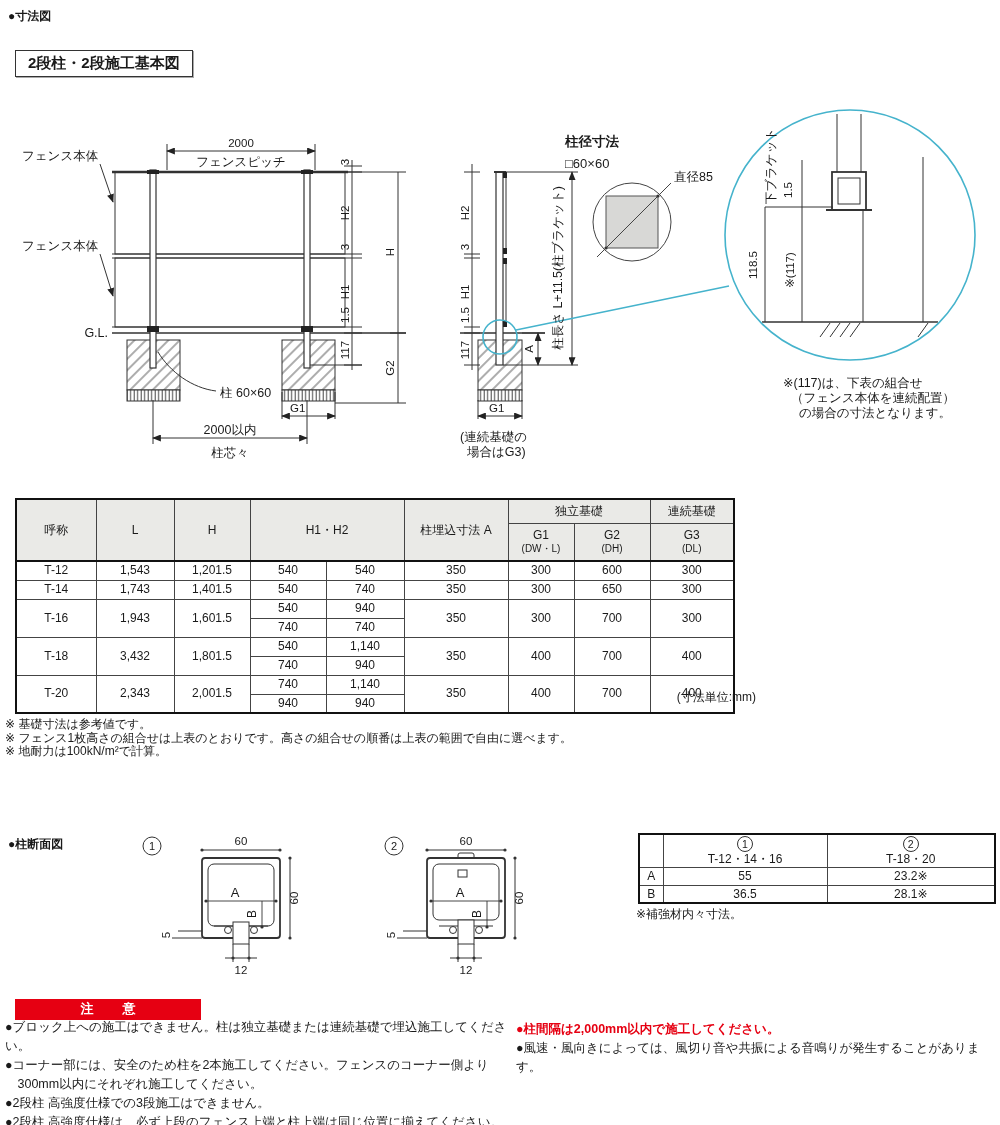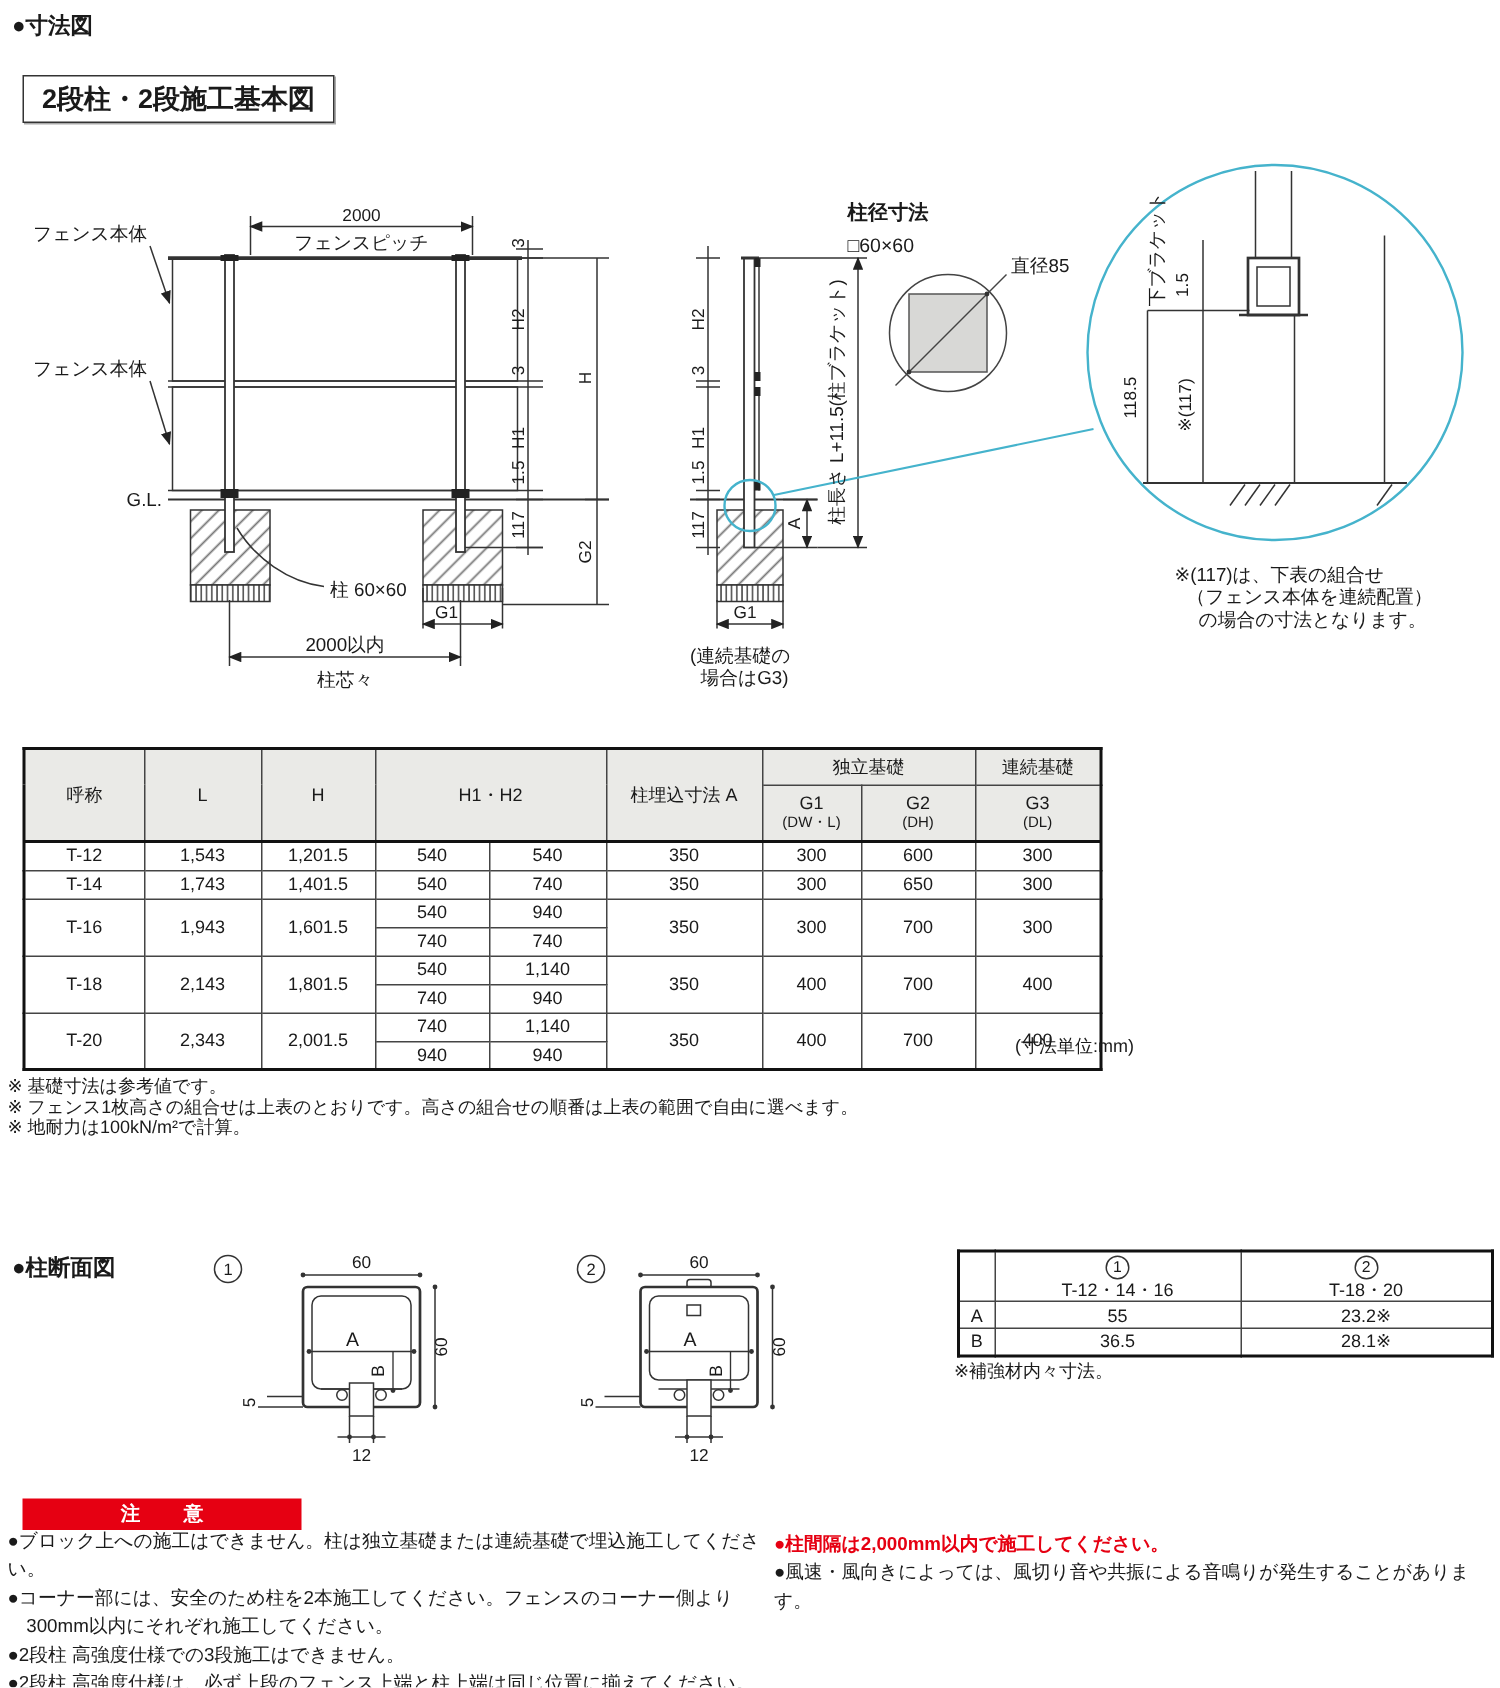--- a/index.html
+++ b/index.html
@@ -1,20 +1,20 @@
 <!DOCTYPE html>
 <html><head>
 <meta charset="utf-8">
 <style>
   html,body{margin:0;padding:0;background:#fff;}
   body{font-family:"Liberation Sans","DejaVu Sans",sans-serif;color:#1a1a1a;}
   #page{position:relative;width:1000px;height:1125px;background:#fff;overflow:hidden;}
   .abs{position:absolute;}
-  .title{font-size:15px;font-weight:bold;}
-  .boxlabel{border:1.5px solid #333;box-shadow:1px 1px 0 #aaa;padding:3px 12px;font-size:18px;font-weight:bold;background:#fff;}
+  .title{font-size:12px;font-weight:bold;}
+  .boxlabel{border:1.5px solid #333;box-shadow:1px 1px 0 #aaa;padding:3px 12px;font-size:15px;font-weight:bold;background:#fff;}
   svg text{fill:#1a1a1a;}
   .dimtxt{font-size:11.5px;}
   .jptxt{font-size:12.5px;}
   .sm{font-size:12px;}
   
   table.spec{border-collapse:collapse;table-layout:fixed;width:718px;font-size:12px;}
   table.spec td,table.spec th{border:1px solid #444;text-align:center;padding:0;line-height:1.25;font-weight:normal;}
   table.spec{border:2px solid #111;}
   table.spec thead th{background:#eaeae7;}
   table.spec thead{border-bottom:2px solid #111;}
@@ -290,21 +290,21 @@
           <td rowspan="2">300</td>
           <td rowspan="2">700</td>
           <td rowspan="2">300</td>
       </tr>
       <tr style="height:19px;">
         <td>740</td>
           <td>740</td>
       </tr>
       <tr style="height:19px;margin-top:40px;">
         <td rowspan="2">T-18</td>
-          <td rowspan="2">2,143</td>
+          <td rowspan="2">3,432</td>
           <td rowspan="2">1,801.5</td>
         <td>540</td>
           <td>1,140</td>
         <td rowspan="2">350</td>
           <td rowspan="2">400</td>
           <td rowspan="2">700</td>
           <td rowspan="2">400</td>
       </tr>
       <tr style="height:19px;">
         <td>740</td>

